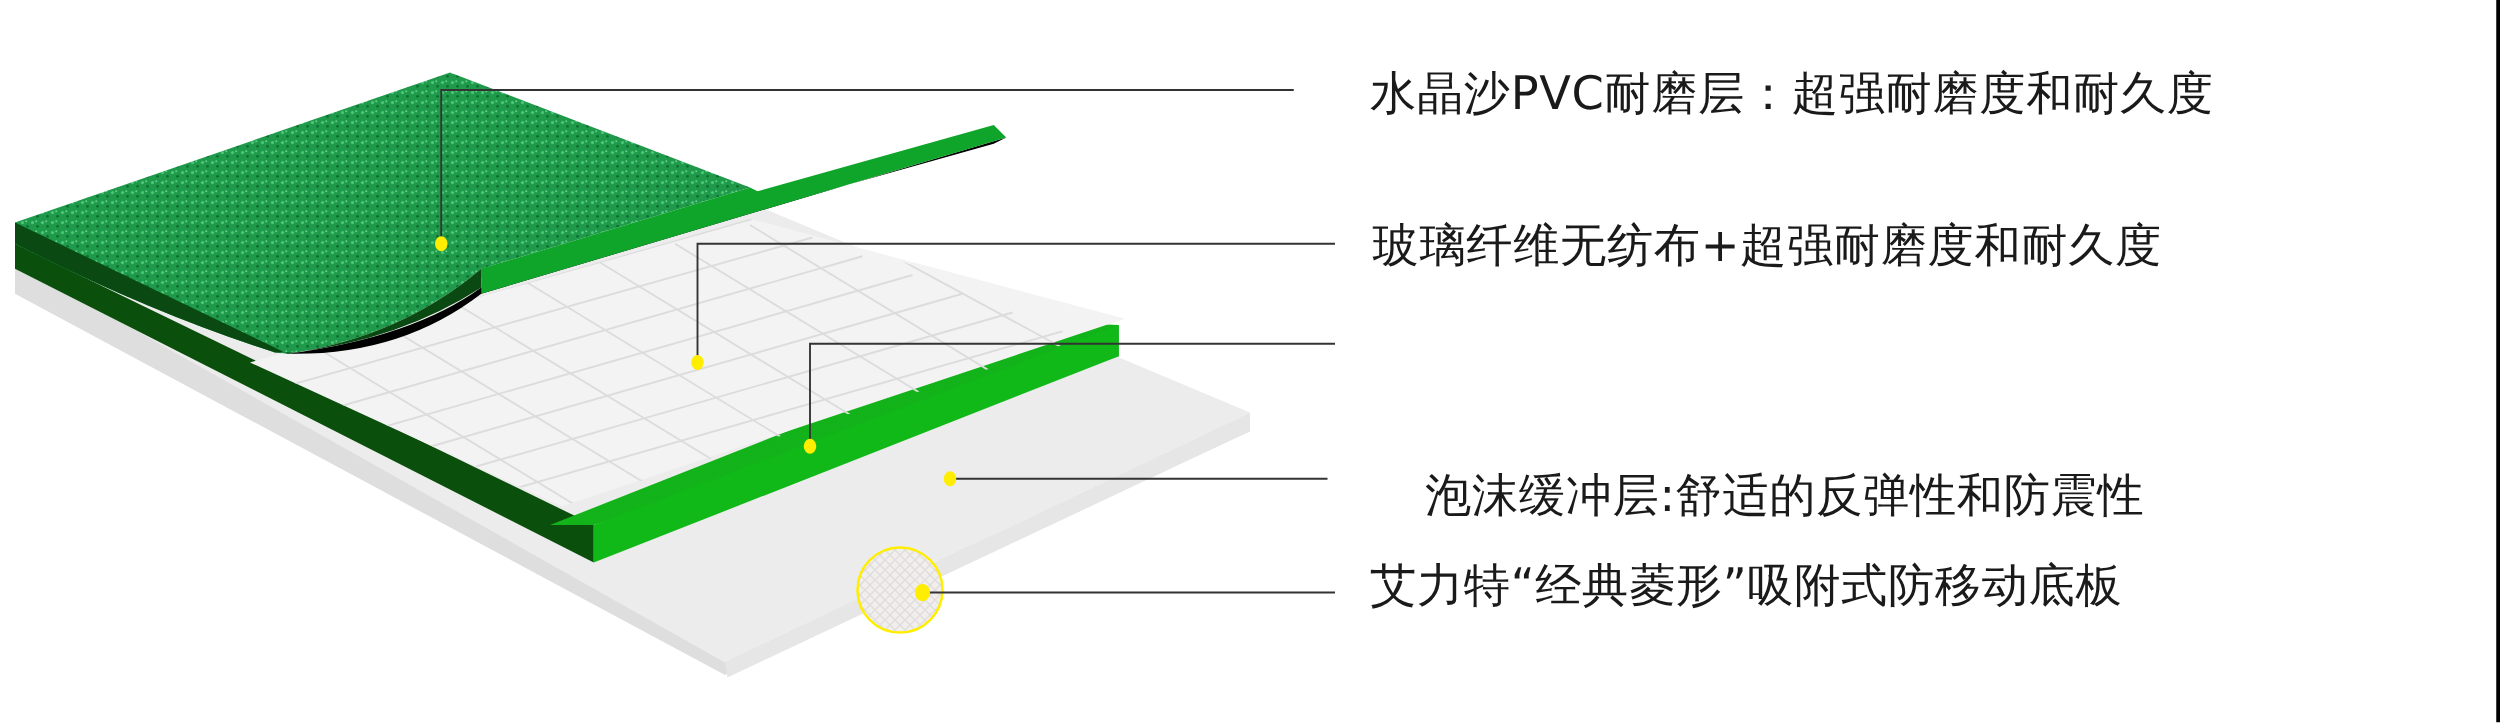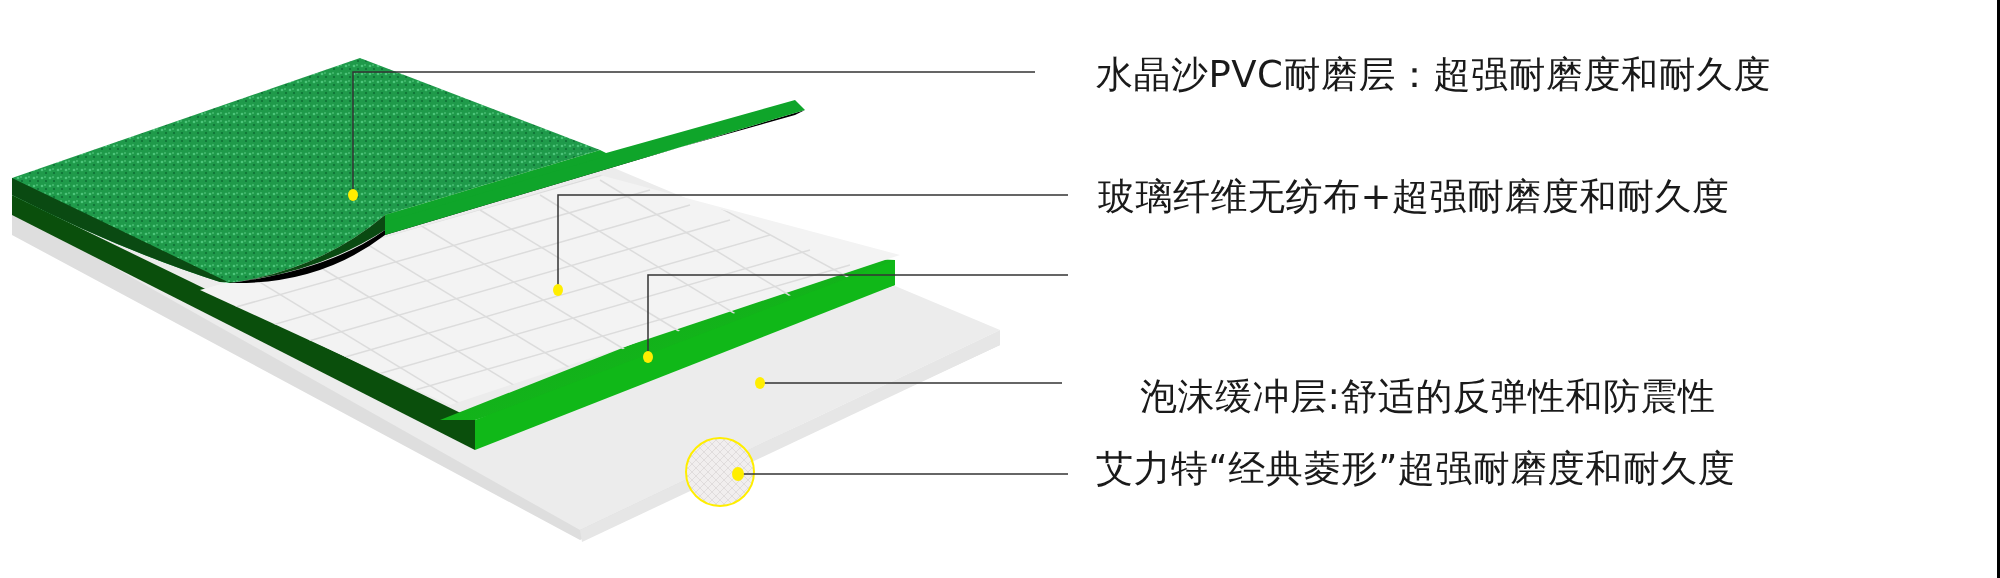--- a/index.html
+++ b/index.html
@@ -91,16 +91,16 @@
       <ellipse cx="558" cy="290" rx="5" ry="6"></ellipse>
       <ellipse cx="648" cy="357" rx="5" ry="6"></ellipse>
       <ellipse cx="760" cy="383" rx="5" ry="6"></ellipse>
       <ellipse cx="738" cy="474" rx="6" ry="7"></ellipse>
     </g>
   </svg>
 
   <div class="label" style="left:1096px; top:56px;">水晶沙PVC耐磨层：超强耐磨度和耐久度</div>
   <div class="label" style="left:1098px; top:178px;">玻璃纤维无纺布+超强耐磨度和耐久度</div>
   <div class="label" style="left:1100px; top:378px;margin-left:40px;">泡沫缓冲层:舒适的反弹性和防震性</div>
-  <div class="label" style="left:1096px; top:450px;">艾力特“经典菱形”超强耐磨度和耐久度</div>
+  <div class="label" style="left:1096px; top:450px;">艾力特“经典菱形”吸附式防移动底板</div>
 
   <div class="right-edge"></div>
 </div>
 
 </body></html>

